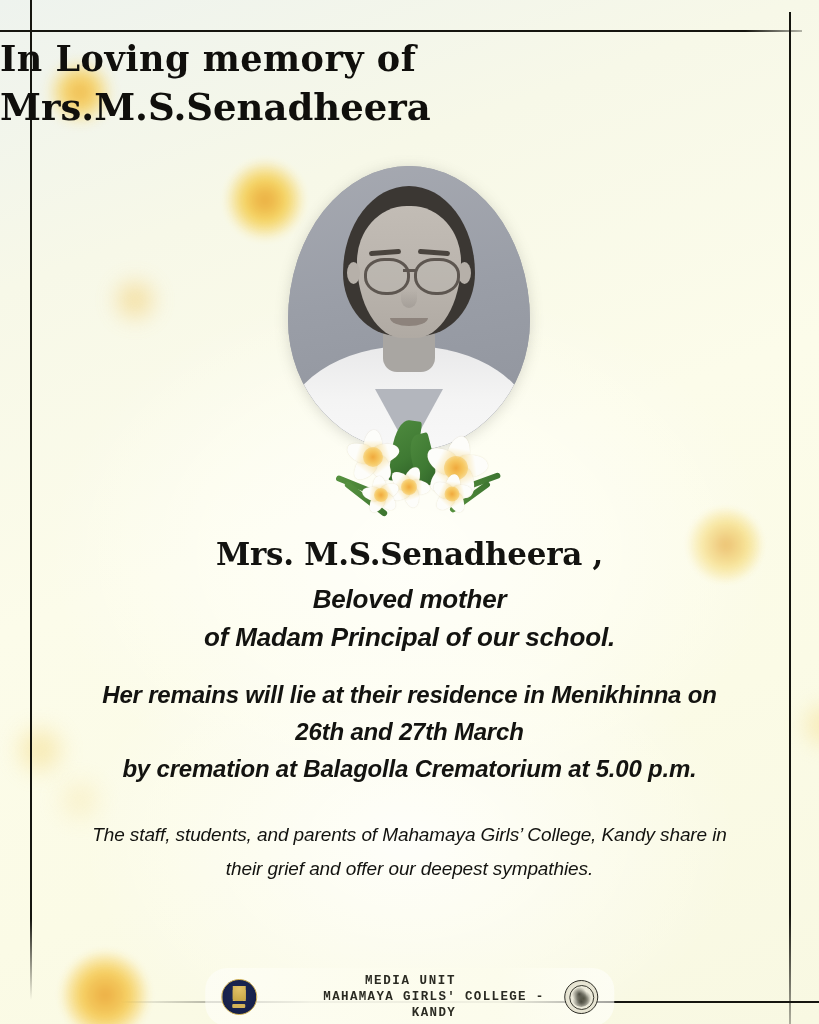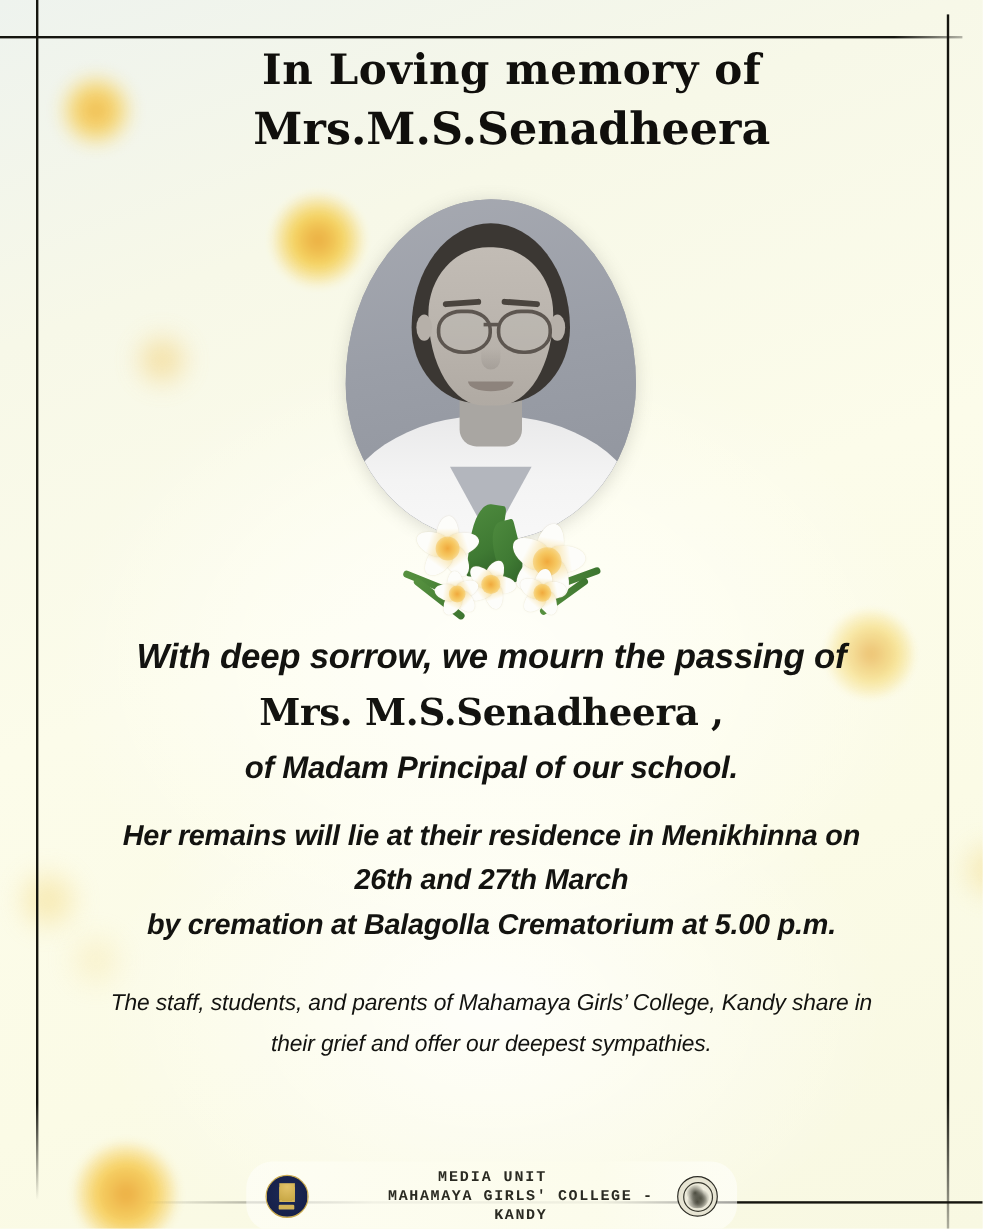--- a/index.html
+++ b/index.html
@@ -79,22 +79,21 @@
   .fl-h-top    { left: -10px; top: 30px;   width: 812px; height: 2px;
                  background: linear-gradient(to right, #15150f 0%, #15150f 93%, rgba(21,21,15,0.3) 100%); }
   .fl-h-bottom { left: 120px; top: 1001px; width: 699px; height: 2px;
                  background: linear-gradient(to right, rgba(21,21,15,0) 0%, #15150f 45%, #15150f 100%); }
 
   
   .header {
     position: absolute;
     left: 0; right: 0;
     top: 36px;
-    text-align: center;
-    margin-left: 34px;
+    text-align: left;
   }
   .head-line1, .head-line2 {
     font-family: "DejaVu Serif", "Liberation Serif", serif;
     font-weight: bold;
     color: #100f0c;
     letter-spacing: 0.5px;
   }
   .head-line1 { font-size: 35px; line-height: 46px; }
   .head-line2 { font-size: 37px; line-height: 50px; letter-spacing: 0px; }
 
@@ -465,22 +464,22 @@
       <span class="bp" style="width:15px;height:20px;transform:translate(-50%,-100%) rotate(6deg);"></span>
       <span class="bp" style="width:15px;height:20px;transform:translate(-50%,-100%) rotate(78deg);"></span>
       <span class="bp" style="width:15px;height:20px;transform:translate(-50%,-100%) rotate(150deg);"></span>
       <span class="bp" style="width:15px;height:20px;transform:translate(-50%,-100%) rotate(222deg);"></span>
       <span class="bp" style="width:15px;height:20px;transform:translate(-50%,-100%) rotate(294deg);"></span>
       <span class="bc" style="width:15px;height:15px;"></span>
     </div>
   </div>
 
   <div class="body-copy">
-    <div class="line-sorrow">With deep sorrow, we mourn the passing of</div>
     <div class="line-name">Mrs. M.S.Senadheera ,</div>
+    <div class="line-mother">Beloved mother</div>
     <div class="line-of-principal">of Madam Principal of our school.</div>
 
     <div class="details">
       <div>Her remains will lie at their residence in Menikhinna on</div>
       <div>26th and 27th March</div>
       <div>by cremation at Balagolla Crematorium  at 5.00 p.m.</div>
     </div>
 
     <div class="sympathy">
       <div>The staff, students, and parents of Mahamaya Girls’ College, Kandy share in</div>

